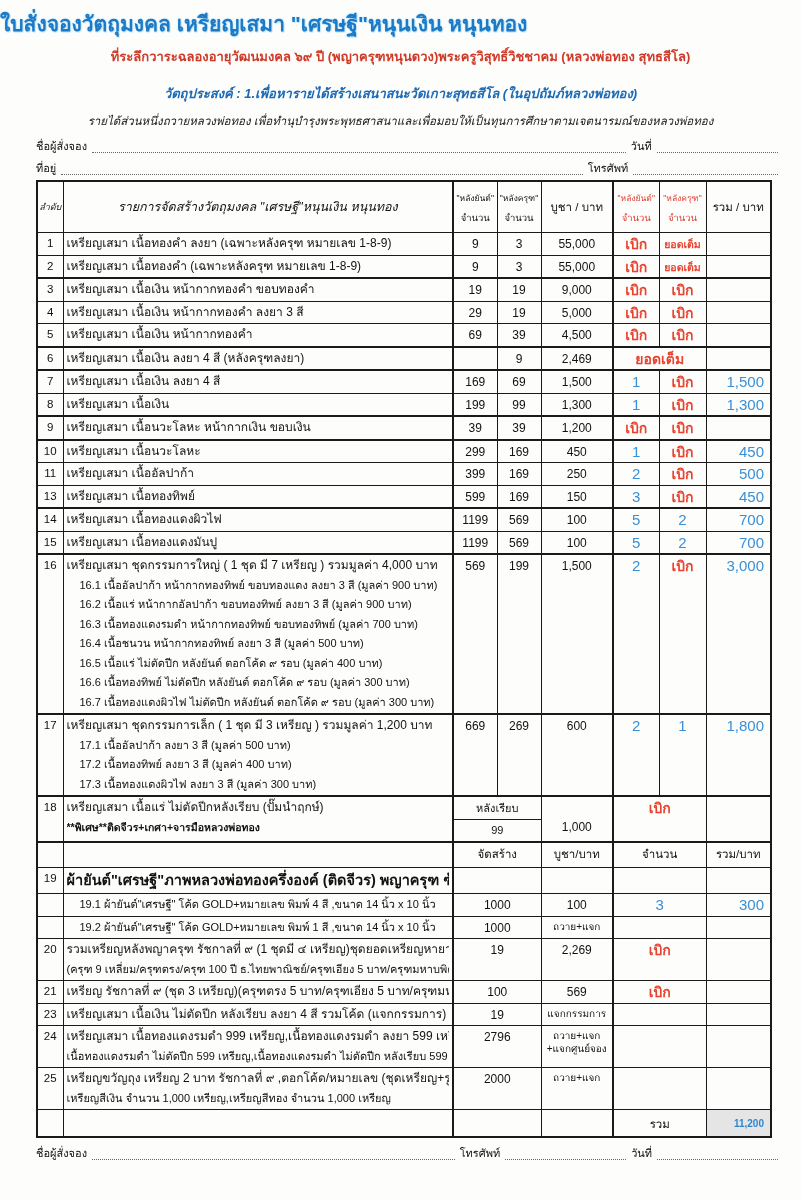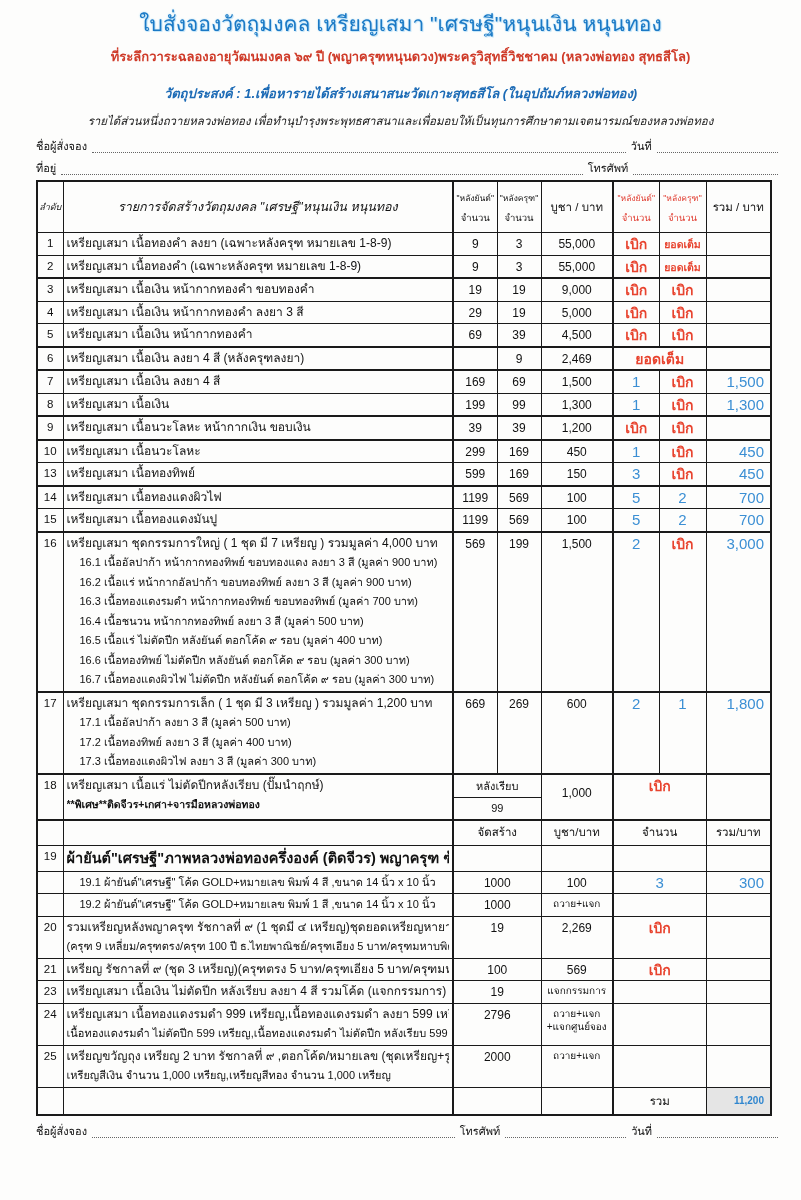--- a/index.html
+++ b/index.html
@@ -1,19 +1,19 @@
 <!DOCTYPE html>
 <html><head>
 <meta charset="utf-8">
 <style>
   html,body{margin:0;padding:0;background:#e8e8e8;}
   #page{width:801px;height:1200px;background:#fdfdfc;position:relative;margin:0 auto;
         font-family:"Liberation Sans","DejaVu Sans",sans-serif;color:#111;overflow:hidden;}
   
-  .h-title{padding-top:7px;text-align:center;font-size:21px;font-weight:normal;color:#1b79c5;
+  .h-title{padding-top:7px;font-size:21px;font-weight:bold;color:#1b79c5;
            text-shadow:0 0 2px #aadcf7,1px 1px 0 #cfe9fa;}
   .h-ded{margin-top:6px;text-align:center;font-size:13px;font-weight:bold;color:#cf3a28;}
   .h-pur{margin-top:16px;text-align:center;font-size:13px;font-weight:bold;font-style:italic;color:#1b6ab5;}
   .h-note{margin-top:8px;text-align:center;font-size:11.5px;font-style:italic;color:#1a1a1a;}
   
   .fields{margin:10px 18px 0 36px;font-size:11px;}
   .frow{display:flex;align-items:flex-end;margin-top:9px;}
   .flabel{white-space:nowrap;line-height:13px;}
   .dots{border-bottom:1.5px dotted #666;height:12px;margin:0 5px;}
   
@@ -41,21 +41,21 @@
   .ln.bold-main{font-size:14.5px;font-weight:bold;line-height:23px;}
   .c-val{text-align:center;font-size:12px;line-height:20px;padding-top:1px;}
   .c-val.r{color:#e8432e;font-weight:bold;font-size:14px;}
   .c-val.rs{color:#e8432e;font-weight:bold;font-size:10.5px;}
   .c-val.b{color:#3b8fd4;font-size:15px;}
   .c-val.bt{color:#3b8fd4;font-size:15px;text-align:right;padding-right:6px;}
   .c-val.sm{font-size:10px;line-height:13px;padding-top:3px;}
   .c-val.lbl{font-size:11.5px;}
   .c-val.y{background:#e5e5e5;color:#2f86cf;font-weight:bold;font-size:10px;
            text-align:right;padding-right:6px;}
-  .c-val.vb{vertical-align:bottom;padding-bottom:16px;text-align:center;}
+  .c-val.vb{vertical-align:bottom;padding-bottom:4px;text-align:center;}
   .stack{height:21px;line-height:21px;font-size:11px;}
   .stack-b{border-top:1px solid #1a1a1a;}
   tr.subhead td{height:22px;font-size:11px;}
   tr.total-row td{height:24px;vertical-align:middle;}
 </style>
 </head>
 <body>
 
 <div id="page">
 
@@ -227,20 +227,32 @@
           <td class="c-desc">
             <div class="ln">เหรียญเสมา เนื้อนวะโลหะ</div>
           </td>
           <td class="c-val bl2">299</td>
           <td class="c-val">169</td>
           <td class="c-val">450</td>
           <td class="c-val b bl2">1</td>
           <td class="c-val r">เบิก</td>
           <td class="c-val bt">450</td>
         </tr>
+        <tr>
+          <td class="c-no">11</td>
+          <td class="c-desc">
+            <div class="ln">เหรียญเสมา เนื้ออัลปาก้า</div>
+          </td>
+          <td class="c-val bl2">399</td>
+          <td class="c-val">169</td>
+          <td class="c-val">250</td>
+          <td class="c-val b bl2">2</td>
+          <td class="c-val r">เบิก</td>
+          <td class="c-val bt">500</td>
+        </tr>
         <tr class="thick">
           <td class="c-no">13</td>
           <td class="c-desc">
             <div class="ln">เหรียญเสมา เนื้อทองทิพย์</div>
           </td>
           <td class="c-val bl2">599</td>
           <td class="c-val">169</td>
           <td class="c-val">150</td>
           <td class="c-val b bl2">3</td>
           <td class="c-val r">เบิก</td>

